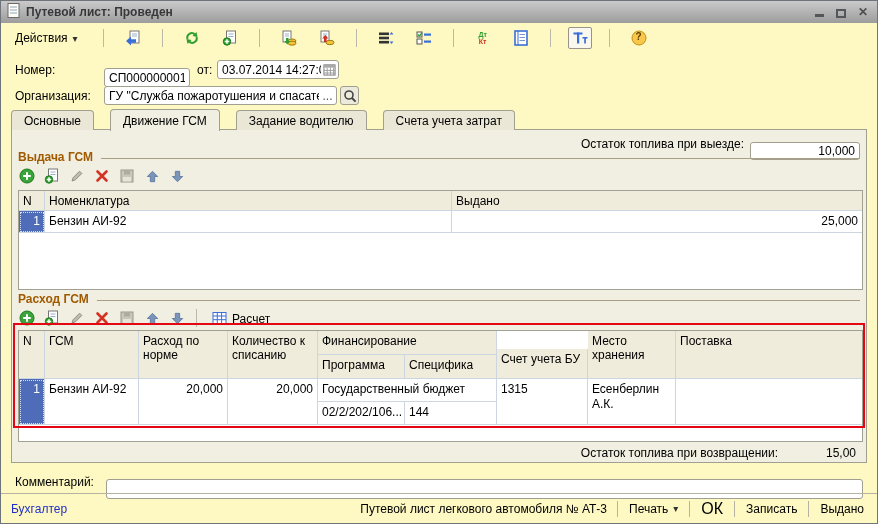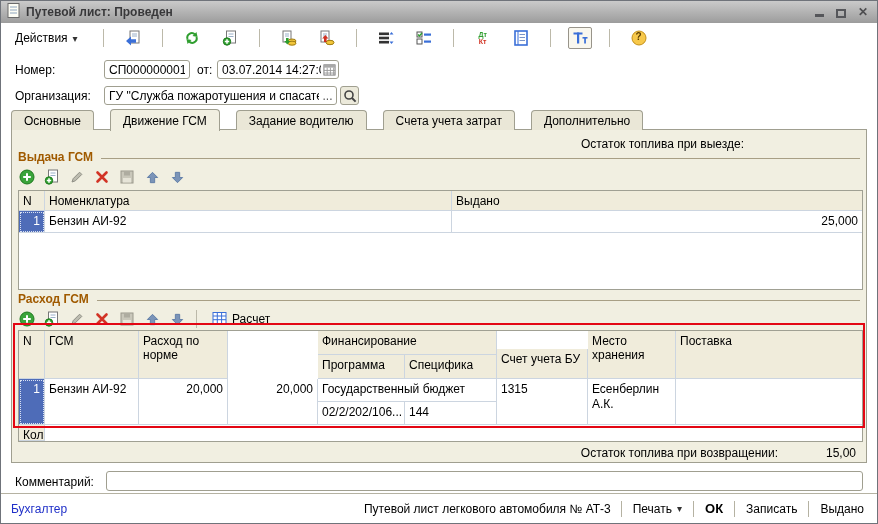--- a/index.html
+++ b/index.html
@@ -1,18 +1,18 @@
 <!DOCTYPE html>
 <html><head>
 <meta charset="utf-8">
 <style>
   * { box-sizing: border-box; }
   body { margin:0; background:#9aa0a6; font-family:"Liberation Sans",sans-serif; }
   .win { position:relative; width:878px; height:524px; border:1px solid #6f737a;
-         background:#ffffff; font-size:12px; color:#000; overflow:hidden; }
+         background:#fef9c3; font-size:12px; color:#000; overflow:hidden; }
 
   
   .titlebar { position:absolute; top:0; left:0; right:0; height:22px;
               background:linear-gradient(#cacaca,#9c9c9c); display:flex;
               align-items:center; padding:0 6px; gap:6px; }
   .title { font-weight:bold; color:#38383a; }
   .winctl { margin-left:auto; display:flex; gap:6px; align-items:center; }
   .ctl { width:16px; height:14px; display:flex; align-items:flex-end; justify-content:center;
          color:#4e4e50; font-weight:bold; font-size:12px; line-height:12px; cursor:default; }
   .ctl .minbar { width:9px; height:3px; background:#55565a; margin-bottom:2px; }
@@ -29,21 +29,21 @@
   .tbtn.pressed { border-color:#98948a; background:#f9f7ee; border-radius:2px; }
   .dtkt { display:flex; flex-direction:column; font-size:7px; font-weight:bold; line-height:7px; }
   .dtkt .dt { color:#2f9e2f; } .dtkt .kt { color:#d03020; }
   .qmark { position:absolute; top:3px; left:0; right:0; text-align:center;
            font-size:10px; font-weight:bold; color:#5a3c00; }
 
   
   .lbl { position:absolute; white-space:nowrap; }
   .fld { position:absolute; border:1px solid #a09f90; border-radius:3px; background:#fff;
          font:inherit; padding:0 4px; }
-  input.fld { outline:none; }
+  input.fld { outline:none;margin-top:8px; }
   .combo { position:absolute; display:flex; align-items:center; border:1px solid #a09f90;
            border-radius:3px; background:#fff; overflow:hidden; }
   .combo .val { flex:1; padding:0 0 0 4px; white-space:nowrap; overflow:hidden; }
   .inner-btn { width:17px; height:100%; display:flex; align-items:center; justify-content:center;
                color:#555; flex:none; }
   .sq-btn { position:absolute; width:19px; height:19px; border:1px solid #a09f90; border-radius:3px;
             background:#eceadb; display:flex; align-items:center; justify-content:center; }
 
   
   .tabs { position:absolute; left:10px; top:107px; height:22px; display:flex;
@@ -51,21 +51,21 @@
   .tab { border:1px solid #a09f90; border-bottom:none; border-radius:4px 4px 0 0;
          padding:3px 12px 2px; background:#eae7d7; height:20px; white-space:nowrap; }
   .tab.active { background:#f1efe1; height:22px; margin-bottom:-1px; padding-top:4px; }
 
   
   .panel { position:absolute; left:10px; top:128px; width:856px; height:334px;
            border:1px solid #a09f90; background:#f1efe1; }
   .sec-hdr { position:absolute; left:6px; right:6px; display:flex; align-items:center; gap:8px; }
   .sec-title { color:#a05a00; font-weight:bold; white-space:nowrap; }
   .sec-line { flex:1; border-top:1px solid #a89f85; margin-top:3px; }
-  .rowtools { position:absolute; left:6px; display:flex; align-items:center; gap:7px; height:20px; }
+  .rowtools { position:absolute; left:6px; display:flex; gap:7px; height:20px; }
   .sico { width:18px; height:18px; display:flex; align-items:center; justify-content:center; }
   .calcbtn { display:flex; align-items:center; gap:5px; padding:1px 4px; }
   .calcbtn .calc-label::first-letter { text-decoration:underline; }
 
   
   .grid { position:absolute; background:#fff; border:1px solid #a0a093; display:grid; }
   .th { background:#f0ecdb; border-right:1px solid #ccd5e0; border-bottom:1px solid #ccd5e0;
         padding:3px 4px 2px; line-height:1.2; overflow:hidden; }
   .td { background:#fff; border-right:1px solid #ccd5e0; border-bottom:1px solid #ccd5e0;
         padding:3px 4px 2px; line-height:1.25; overflow:hidden; }
@@ -92,21 +92,21 @@
   
   .comment-lbl { position:absolute; left:14px; top:474px; }
   #comment-input { position:absolute; left:105px; top:470px; width:757px; height:20px; }
   .foot-sep-line { position:absolute; left:0; right:0; top:492px; border-top:1px solid #b5b2a2; }
   .footer { position:absolute; left:0; right:0; top:493px; height:29px; display:flex;
             align-items:center; padding:0 10px; }
   .link { color:#2030c8; }
   .fright { margin-left:auto; display:flex; align-items:center; height:100%; }
   .fitem { padding:0 10px; display:flex; align-items:center; gap:5px; white-space:nowrap; height:100%; }
   .fsep { width:1px; height:16px; background:#b5b2a2; }
-  .okbtn { font-weight:bold; font-size:13px; }
+  .okbtn { font-weight:normal; font-size:16px; }
   .caret { font-size:10px; color:#333; }
 </style>
 </head>
 <body>
 
 <div class="win">
 
   <div class="titlebar">
     <span>
       <svg width="13" height="15" viewBox="0 0 13 15">
@@ -260,26 +260,26 @@
         <circle cx="6" cy="6" r="4" fill="none" stroke="#444" stroke-width="1.6"></circle>
         <line x1="9" y1="9" x2="12.6" y2="12.6" stroke="#444" stroke-width="2"></line>
       </svg>
   </button>
 
   <div class="tabs">
     <div class="tab">Основные</div>
     <div class="tab active">Движение ГСМ</div>
     <div class="tab">Задание водителю</div>
     <div class="tab">Счета учета затрат</div>
-    <div class="tab">Дополнительно</div>
   </div>
 
   <div class="panel">
 
     <span class="lbl" style="right:122px; top:7px;">Остаток топлива при выезде:</span>
+    <input class="fld num" style="position: absolute; left: auto; right: 6px; top: 4px; width: 110px; height: 18px;" value="10,000">
 
     <div class="sec-hdr" style="top:20px;">
       <span class="sec-title">Выдача ГСМ</span>
       <span class="sec-line"></span>
     </div>
     <div class="rowtools" style="top:37px;">
       <button class="sico">
           <svg width="16" height="16" viewBox="0 0 16 16">
             <circle cx="8" cy="8" r="7" fill="#3aa43a" stroke="#1e7a1e"></circle>
             <path d="M8 4.2 v7.6 M4.2 8 h7.6" stroke="#fff" stroke-width="2"></path>
@@ -387,22 +387,22 @@
               <path d="M1 5 h13 M1 8.7 h13 M5.3 1.5 v11 M9.6 1.5 v11" stroke="#3a6fd8"></path>
             </svg></span>
         <span class="calc-label">Расчет</span>
       </button>
     </div>
 
     <div class="grid" id="table2">
       <div class="th rsp2">N</div>
       <div class="th rsp2">ГСМ</div>
       <div class="th rsp2">Расход по норме</div>
+      <div class="th rsp2">Количество к списанию</div>
       <div class="th fin-group">Финансирование</div>
-      <div class="th rsp2">Количество к списанию</div>
       <div class="th rsp2" style="grid-column:7; grid-row:1/3;margin-top:18px;">Счет учета БУ</div>
       <div class="th rsp2" style="grid-column:8; grid-row:1/3;">Место хранения</div>
       <div class="th noR rsp2" style="grid-column:9; grid-row:1/3;">Поставка</div>
       <div class="th" style="grid-column:5; grid-row:2;">Программа</div>
       <div class="th" style="grid-column:6; grid-row:2;">Специфика</div>
 
       <div class="td ncell" style="grid-column:1; grid-row:3/5;">1</div>
       <div class="td" style="grid-column:2; grid-row:3/5;">Бензин АИ-92</div>
       <div class="td num" style="grid-column:3; grid-row:3/5;">20,000</div>
       <div class="td num" style="grid-column:4; grid-row:3/5;">20,000</div>

